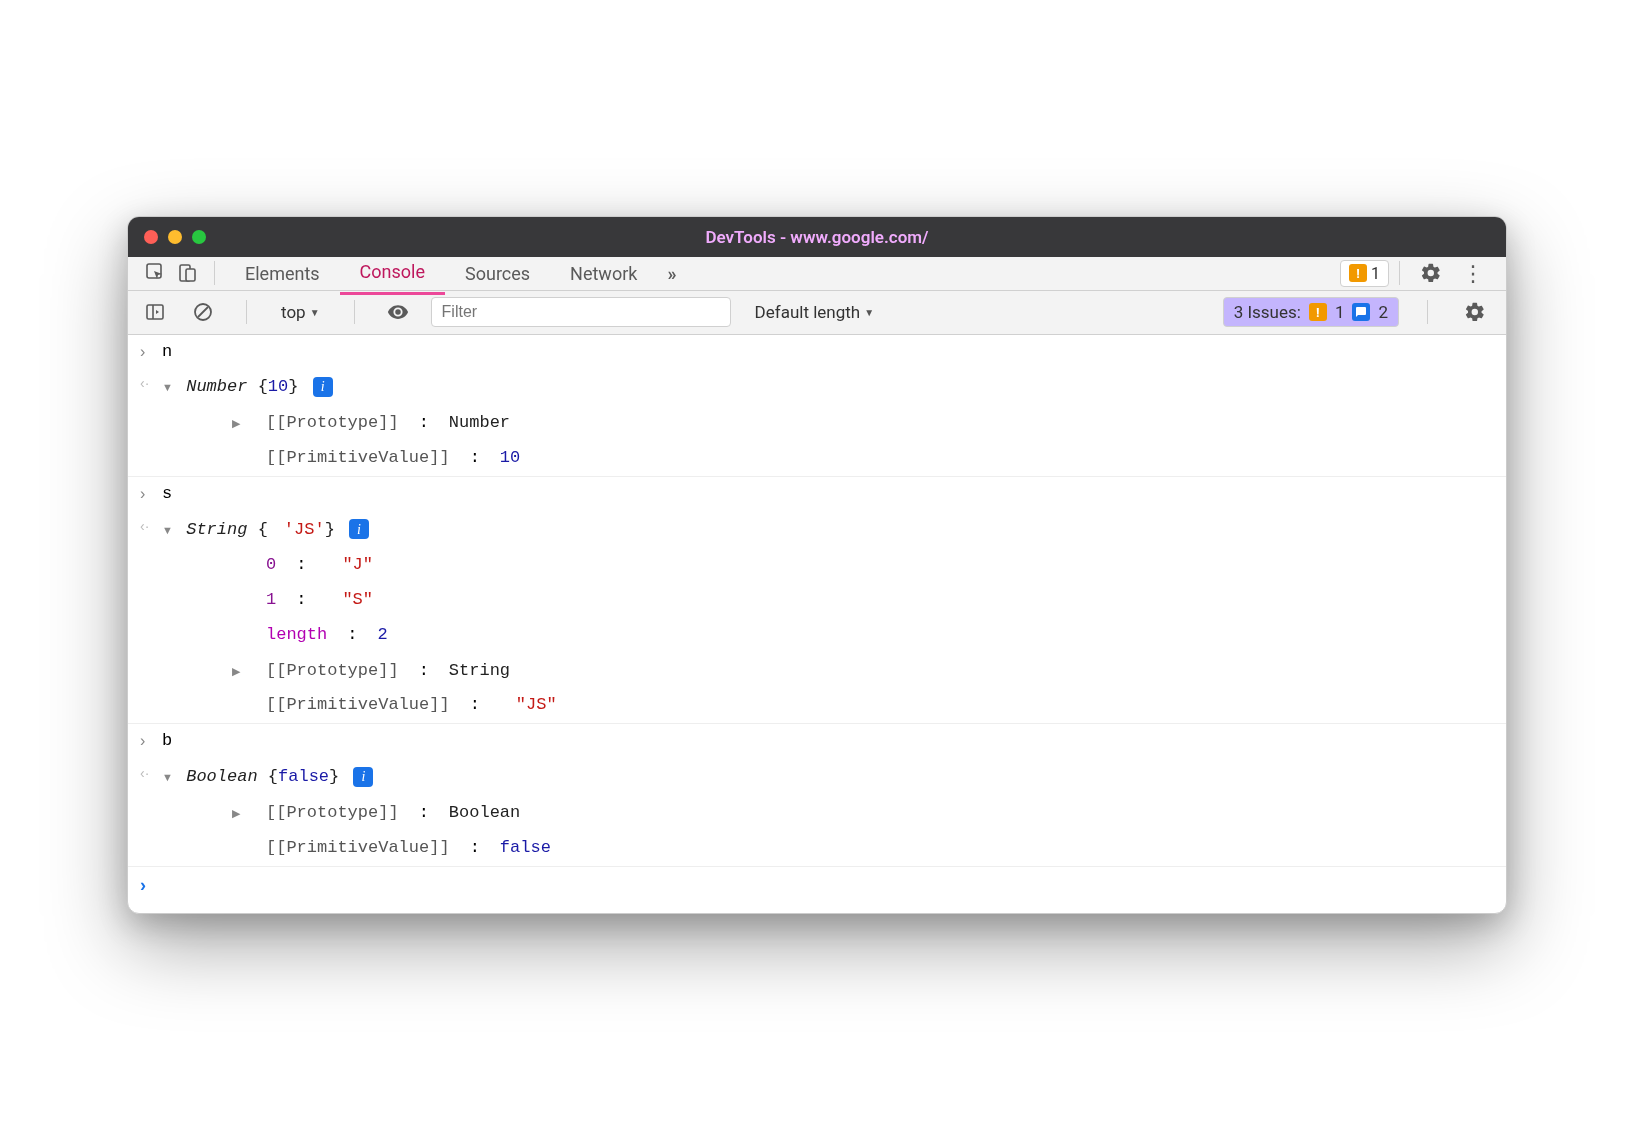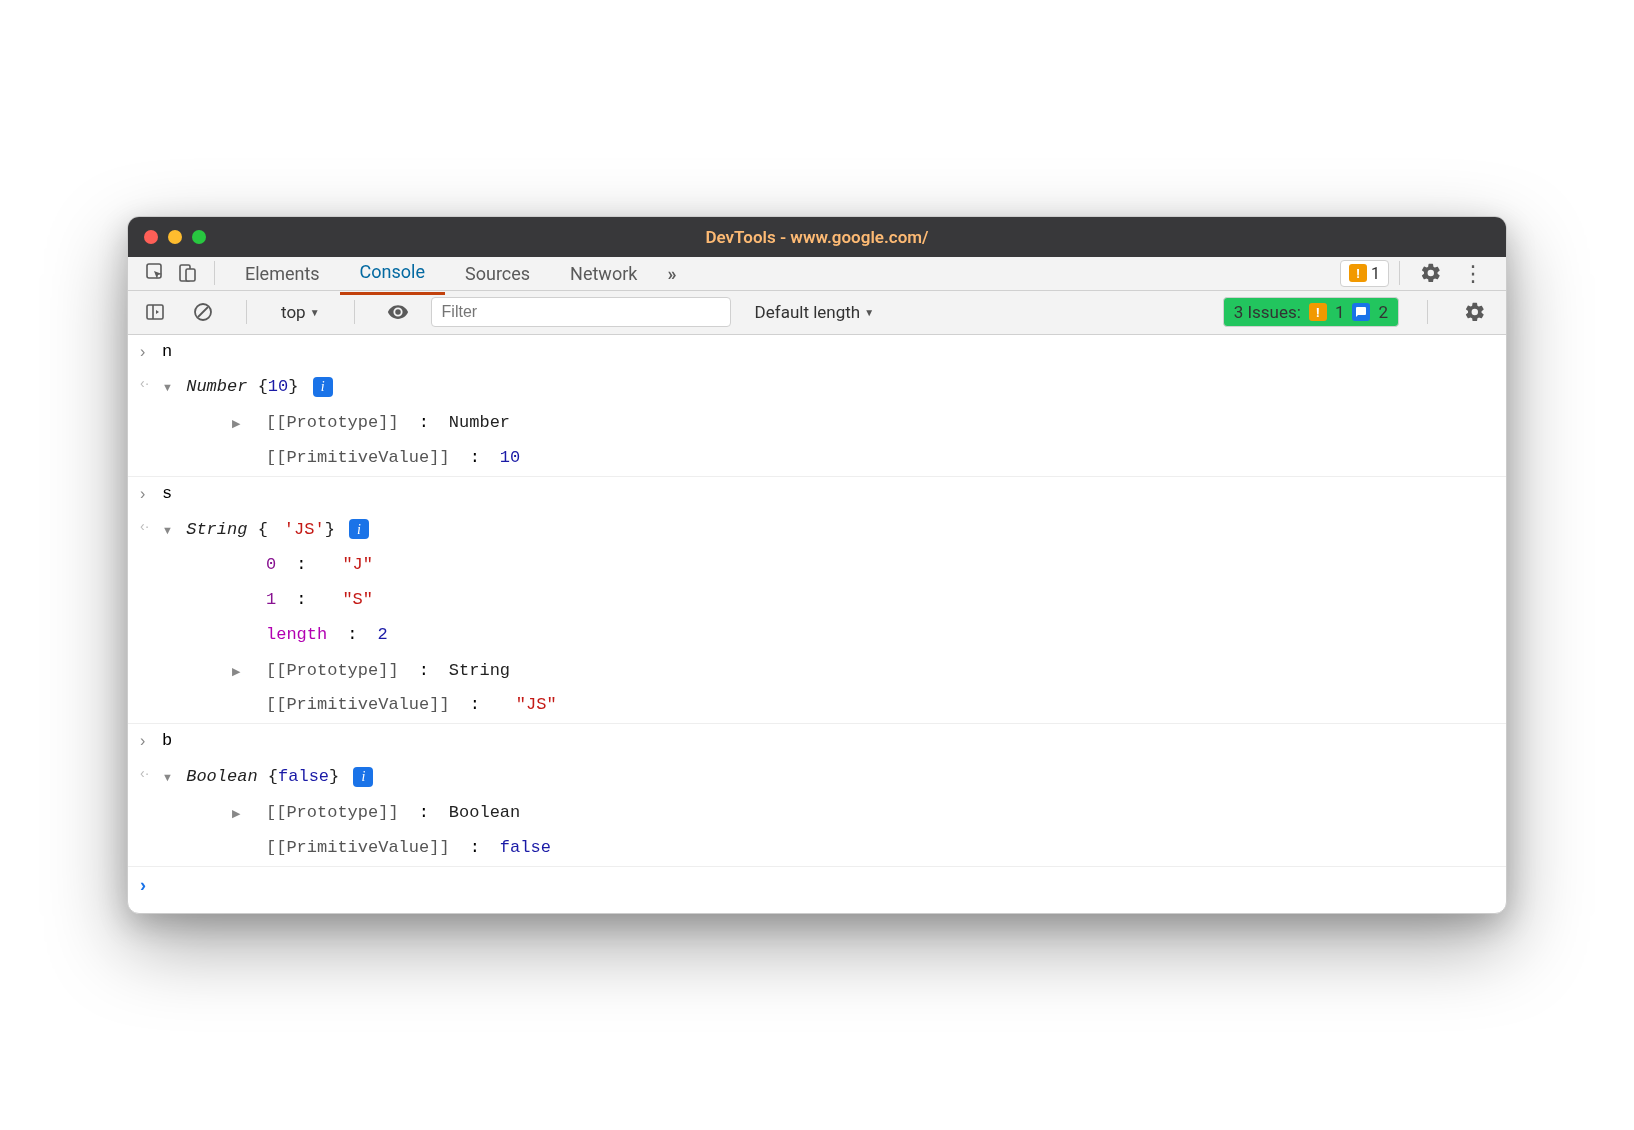--- a/index.html
+++ b/index.html
@@ -28,42 +28,42 @@
     align-items: center;
     position: relative;
   }
   .traffic-lights { display: flex; gap: 10px; margin-left: 16px; }
   .tl { width: 14px; height: 14px; border-radius: 50%; }
   .tl.red { background: #ff5f57; }
   .tl.yellow { background: #febc2e; }
   .tl.green { background: #28c840; }
   .titlebar-title {
     position: absolute; left: 0; right: 0; text-align: center;
-    font-size: 17px; font-weight: 600; color: #fdba74;
+    font-size: 17px; font-weight: 600; color: #f0abfc;
     pointer-events: none;
   }
   
   .tabbar {
     display: flex; align-items: center;
     height: 34px;
     border-bottom: 1px solid #d0d0d0;
     padding: 0 12px;
     gap: 0;
     background: #f3f3f3;
   }
   .tabbar .icon-btn {
     width: 32px; height: 32px; display:flex; align-items:center; justify-content:center;
     color:#5a5a5a; cursor:pointer;
   }
   .divider { width:1px; height:24px; background:#cfcfcf; margin:0 10px; }
   .tab {
     padding: 0 20px; height: 44px; display:flex; align-items:center;
     font-size: 18px; color:#5a5a5a; cursor:pointer;
   }
-  .tab.active { color:#0369a1; border-bottom: 3px solid #c2410c; height:44px; }
+  .tab.active { color:#be185d; border-bottom: 3px solid #ec4899; height:44px; }
   .spacer { flex:1; }
   .issues-badge {
     display:flex; align-items:center; gap:4px;
     border:1px solid #d0d0d0; border-radius:4px; padding:3px 8px;
     font-size:16px; color:#333; background:#fff; cursor:pointer;
   }
   .warn-ic { width:18px; height:18px; background:#f29900; border-radius:3px; display:flex;align-items:center;justify-content:center;color:#fff;font-weight:bold;font-size:13px;}
   .msg-ic { width:18px; height:18px; background:#1a73e8; border-radius:3px; display:flex;align-items:center;justify-content:center;color:#fff;font-weight:bold;font-size:13px;}
   .gear { font-size:22px; color:#5a5a5a; padding:0 10px; cursor:pointer;}
   .kebab { font-size:22px; color:#5a5a5a; padding:0 10px; cursor:pointer;}
@@ -76,21 +76,21 @@
   .console-toolbar .icon-btn { width:30px; height:30px; display:flex;align-items:center;justify-content:center;color:#5a5a5a;cursor:pointer;}
   .context-sel { font-size:17px; color:#333; padding:0 6px; cursor:pointer; display:flex; align-items:center; gap:4px;}
   .filter-input {
     flex:0 0 300px; height:30px; border:1px solid #d0d0d0; border-radius:4px;
     padding:0 10px; font-size:16px; background:#fff; color:#333;
   }
   .levels-sel { font-size:17px; color:#333; padding:0 6px; cursor:pointer; display:flex; align-items:center; gap:4px;}
   .issues-box {
     display:flex; align-items:center; gap:8px;
     border:1px solid #d0d0d0; border-radius:4px; padding:4px 10px;
-    font-size:17px; color:#333; background:#22c55e; cursor:pointer;
+    font-size:17px; color:#333; background:#c4b5fd; cursor:pointer;
     margin-left:auto;
   }
   .console-toolbar .gear2 { font-size:22px; color:#5a5a5a; padding:0 8px; cursor:pointer;}
   
   .console {
     font-family: Menlo, Consolas, "Courier New", monospace;
     font-size: 17px; line-height: 1.7;
     padding-bottom: 10px;
   }
   .row { display:flex; padding:3px 12px; }

